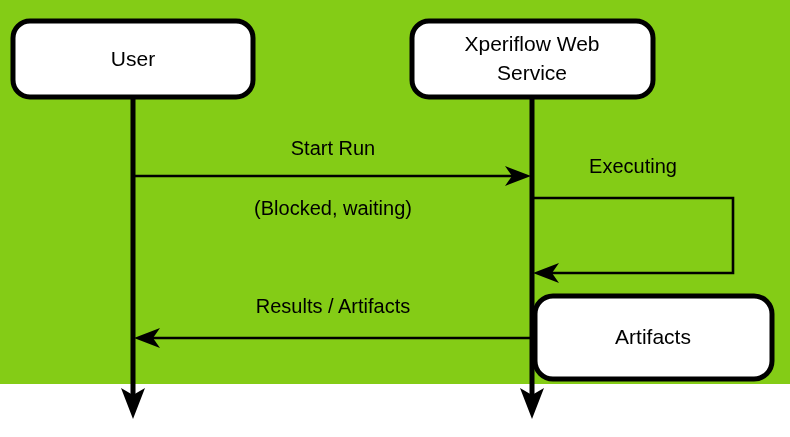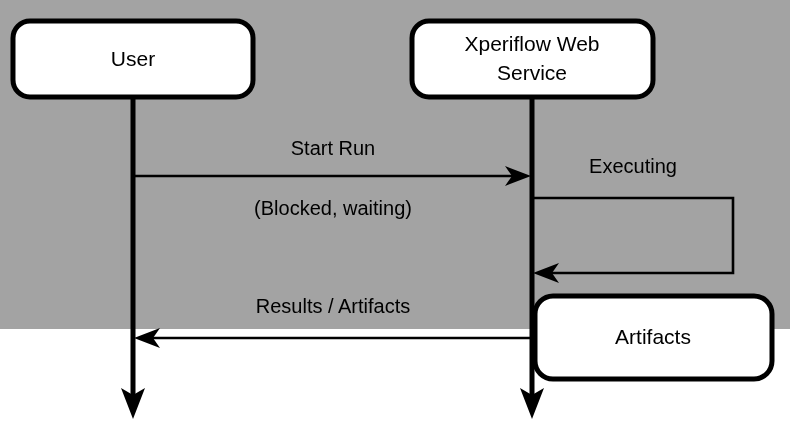--- a/index.html
+++ b/index.html
@@ -9,22 +9,22 @@
   }
   body {
     width: 790px;
     height: 437px;
     font-family: "Liberation Sans", sans-serif;
     overflow: hidden;
   }
   #diagram-root {
     position: relative;
     width: 790px;
-    height: 329px;
-    background: #a3a3a3;
+    height: 384px;
+    background: #84cc16;
   }
   #sequence-svg {
     position: absolute;
     top: 0;
     left: 0;
     width: 790px;
     height: 437px;
     display: block;
   }
   .box-label {

